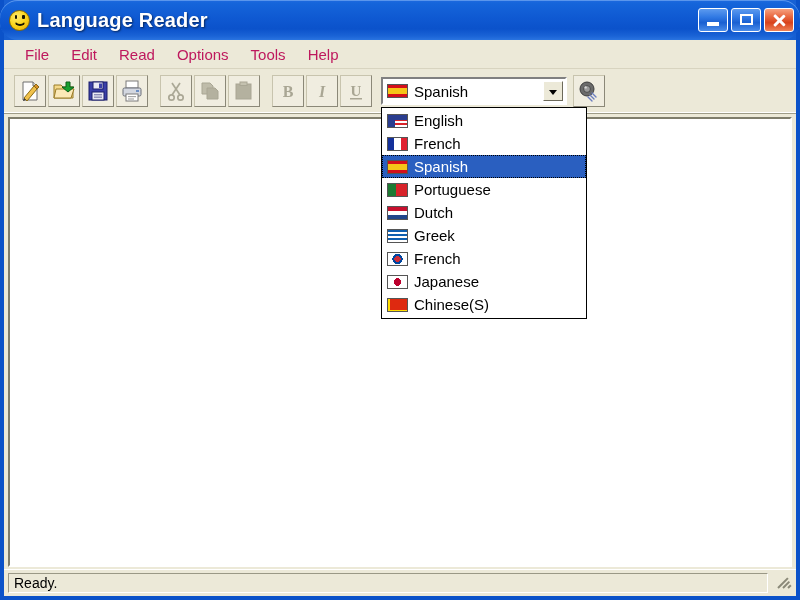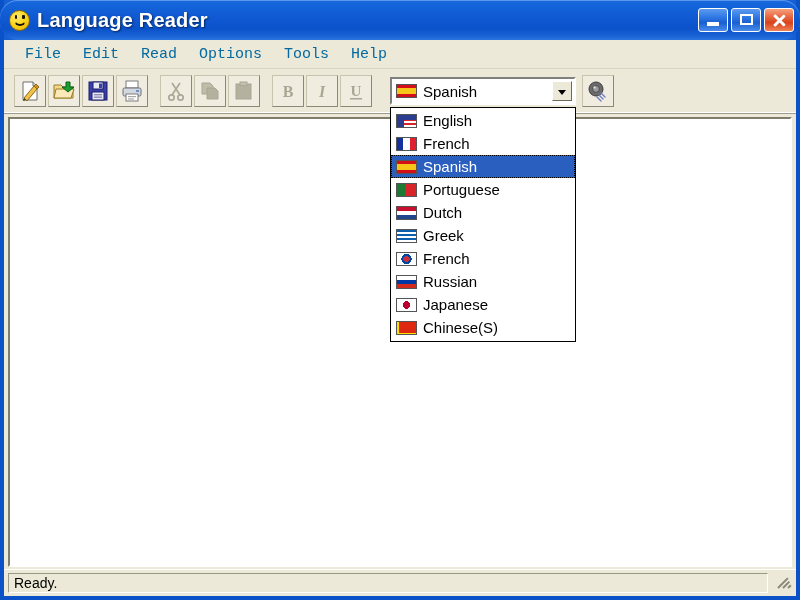--- a/index.html
+++ b/index.html
@@ -124,25 +124,24 @@
     height: 28px;
     background: #ece9d8;
     display: flex;
     align-items: center;
     padding-left: 10px;
     flex: 0 0 auto;
     border-bottom: 1px solid #d8d4c0;
   }
   .menu-item {
     font-size: 15px;
-    color: #0369a1;
+    color: #be185d;
     padding: 3px 11px;
     cursor: default;
     white-space: nowrap;
-    font-family: Liberation Mono, monospace;
   }
 
   
   #toolbar {
     height: 44px;
     background: #ece9d8;
     display: flex;
     align-items: center;
     padding-left: 10px;
     flex: 0 0 auto;
@@ -162,21 +161,21 @@
     cursor: default;
     flex: 0 0 auto;
   }
   .tsep { width: 10px; flex: 0 0 auto; }
 
   svg.ic { position: absolute; left: 3px; top: 3px; }
 
   
   #combo-wrap {
     position: relative;
-    margin-left: 16px;
+    margin-left: 7px;
     flex: 0 0 auto;
     border-radius: 6px;
   }
   #combo {
     width: 186px; height: 28px;
     background: #ffffff;
     border: 2px solid;
     border-color: #808080 #ffffff #ffffff #808080;
     box-sizing: border-box;
     display: flex;
@@ -212,21 +211,21 @@
     left: 5px; top: 8px;
     border-left: 4px solid transparent;
     border-right: 4px solid transparent;
     border-top: 5px solid #000;
   }
 
   
   #dropdown {
     position: absolute;
     left: 0; top: 30px;
-    width: 186px;
+    width: 206px;
     background: #ffffff;
     border: 1px solid #000000;
     box-sizing: border-box;
     z-index: 60;
     padding: 1px 0 2px 0;
   }
   .dd-item {
     height: 23px;
     display: flex;
     align-items: center;
@@ -454,24 +453,20 @@
           </div>
           <div class="dd-item">
             <span class="flagbox" style="background:repeating-linear-gradient(to bottom,#0d5eaf 0 2px,#ffffff 2px 4px);"></span>
             <span class="dd-label">Greek</span>
           </div>
           <div class="dd-item">
             <span class="flagbox" style="background:#ffffff radial-gradient(circle at 50% 50%,#cd2e3a 0 28%,#0047a0 28% 46%,transparent 46%);"></span>
             <span class="dd-label">French</span>
           </div>
           <div class="dd-item">
-            <span class="flagbox" style="background:linear-gradient(to bottom,#ffffff 0 33%,#0039a6 33% 66%,#d52b1e 66% 100%);"></span>
-            <span class="dd-label">Russian</span>
-          </div>
-          <div class="dd-item">
             <span class="flagbox" style="background:#ffffff radial-gradient(circle at 50% 50%,#bc002d 0 34%,transparent 34%);"></span>
             <span class="dd-label">Japanese</span>
           </div>
           <div class="dd-item">
             <span class="flagbox" style="background:#de2910;box-shadow:inset 5px -4px 0 -3px #ffde00;"></span>
             <span class="dd-label">Chinese(S)</span>
           </div>
         </div>
       </div>
 

